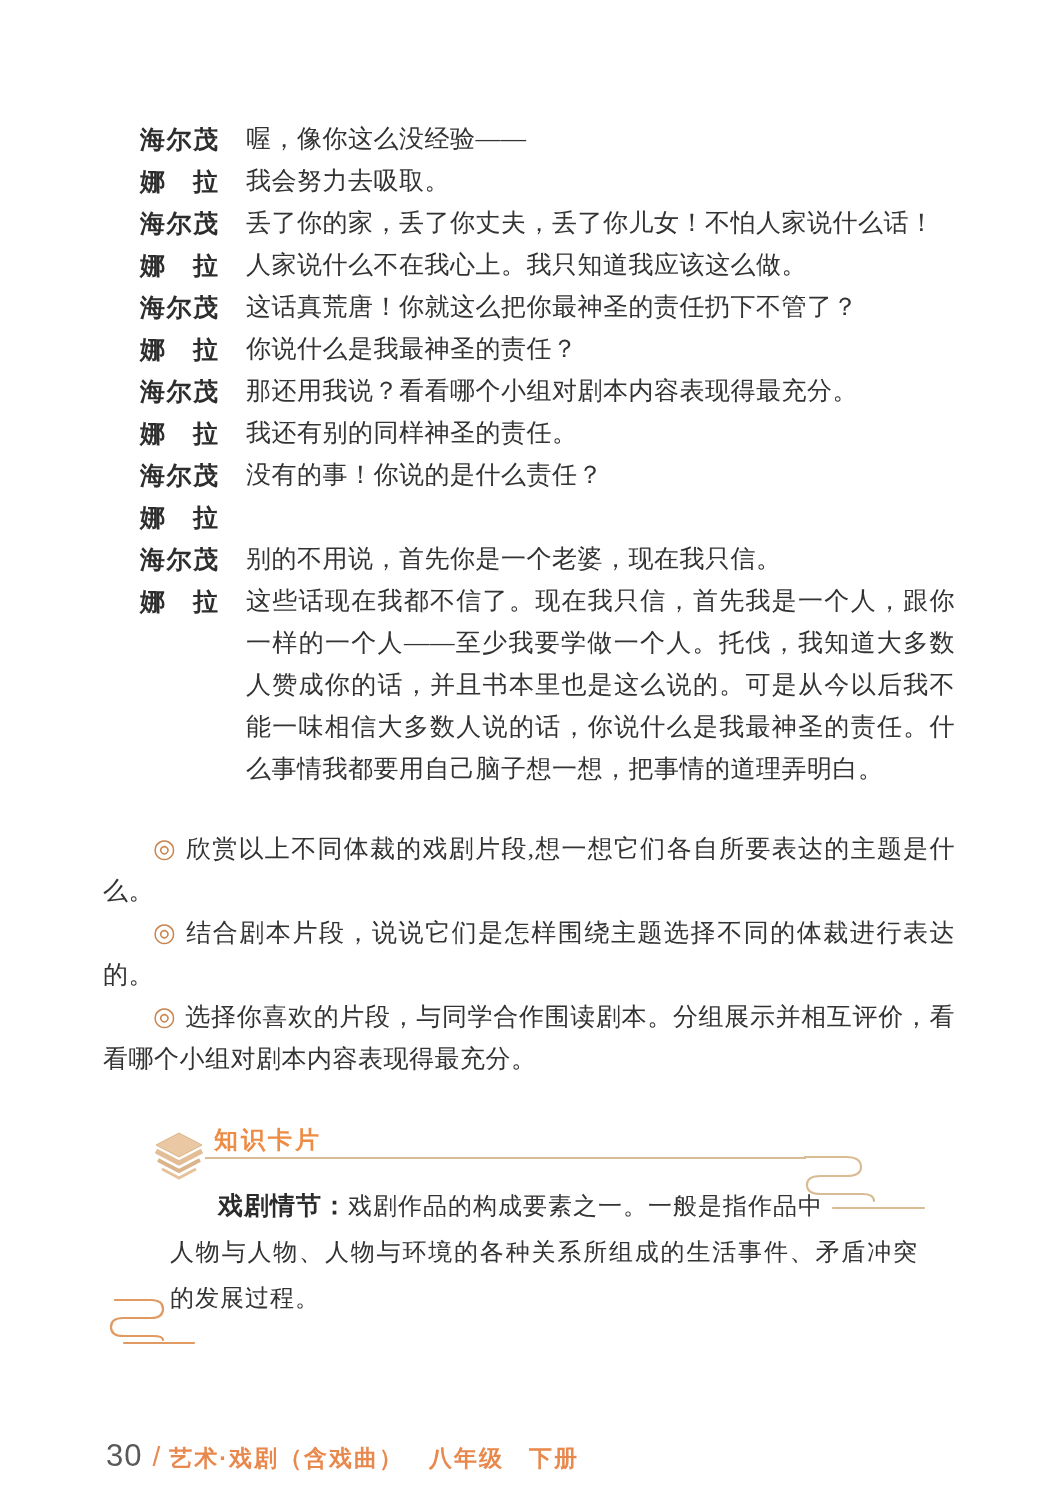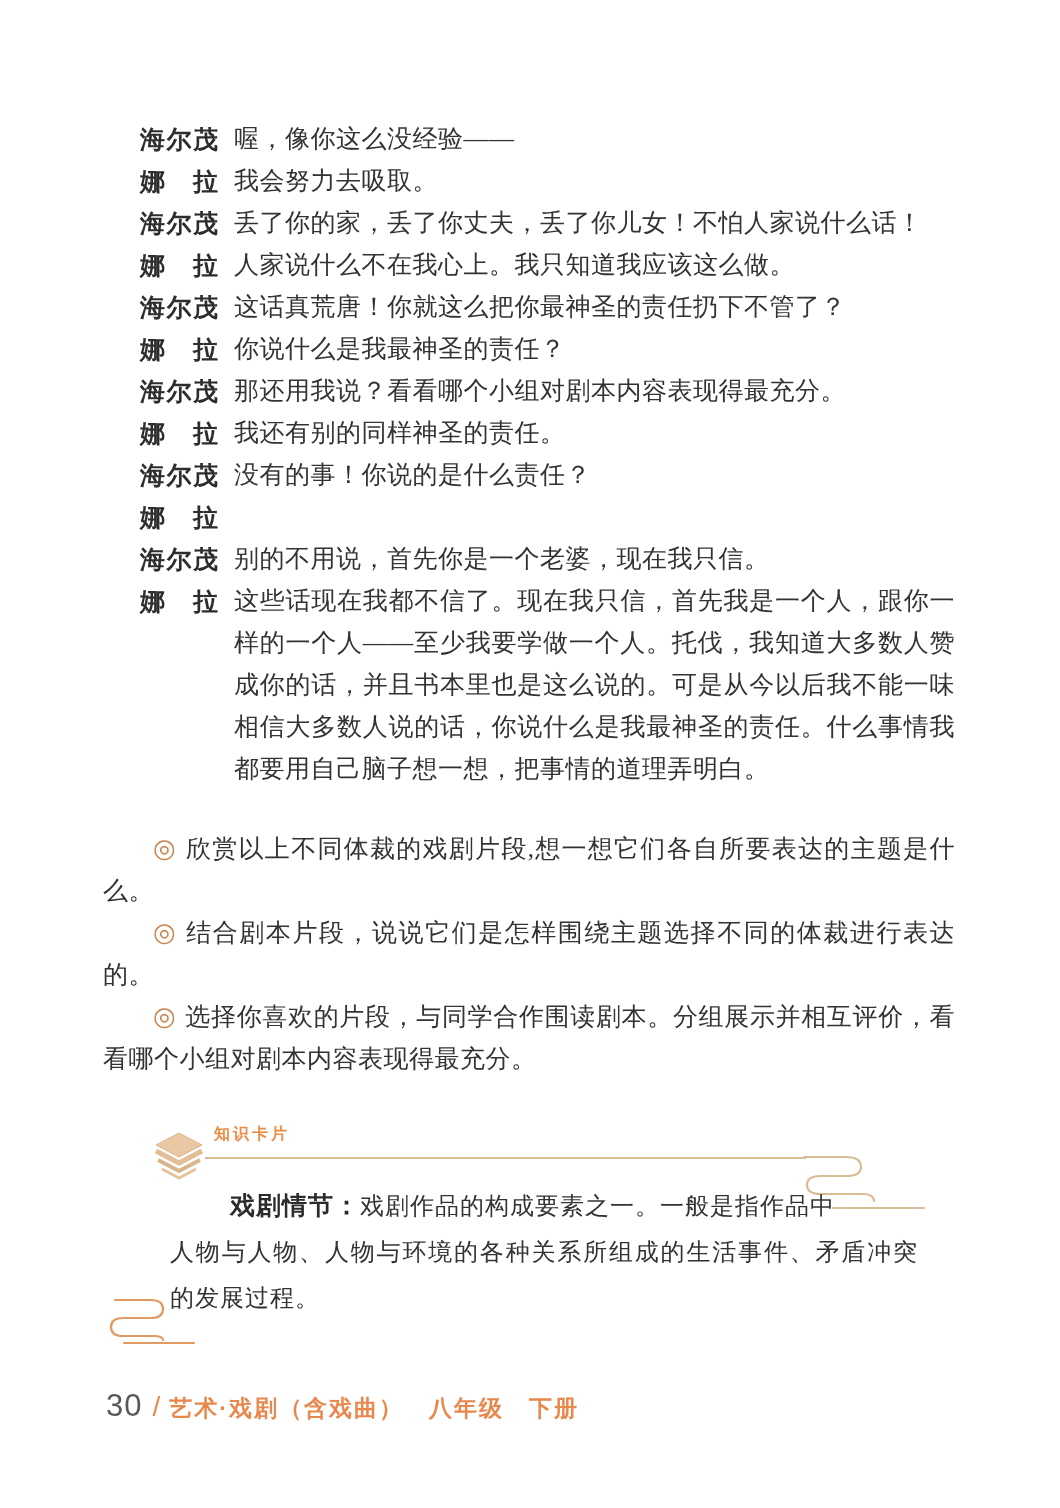--- a/index.html
+++ b/index.html
@@ -21,50 +21,50 @@
     font-family:"Liberation Serif","DejaVu Serif",serif;
     color:var(--text);
     overflow:hidden;
   }
   
   .dialogue{position:absolute;top:118px;left:140px;right:105px;}
   .dialogue-row{display:flex;font-size:25px;line-height:42px;}
   .speaker{
     font-family:"Liberation Sans","DejaVu Sans",sans-serif;
     font-weight:bold;color:var(--speaker);
-    width:78px;min-width:78px;margin-right:16px;
+    width:78px;min-width:78px;margin-right:28px;
     text-align:justify;text-align-last:justify;
   }
   .dialogue-text{flex:1;text-align:justify;letter-spacing:.5px;}
   
   .activities{position:absolute;top:828px;left:103px;right:105px;}
   .activity{font-size:25px;line-height:42px;text-align:justify;text-indent:2em;letter-spacing:.5px;}
   .activity .bullet{color:var(--bullet);margin-right:9px;font-size:26px;}
   
   .kcard-icon{position:absolute;left:150px;top:1126px;}
   .kcard-title{
     position:absolute;left:214px;top:1124px;
     font-family:"Liberation Sans","DejaVu Sans",sans-serif;
-    font-weight:bold;font-size:16px;letter-spacing:3px;
+    font-weight:bold;font-size:24px;letter-spacing:3px;
     color:var(--accent_orange);
   }
   .kcard-rule{position:absolute;left:205px;top:1157px;width:601px;height:2px;background:var(--tan);}
   .cloud-right{position:absolute;left:804px;top:1151px;}
   .cloud-left{position:absolute;left:93px;top:1294px;}
   .kcard-body{
     position:absolute;left:170px;top:1182px;width:748px;
     font-size:24px;line-height:46px;text-align:justify;text-indent:2em;
     letter-spacing:1px;
   }
   .kterm{
     font-family:"Liberation Sans","DejaVu Sans",sans-serif;
-    font-weight:bold;color:#2b2b2b;font-size:25px;letter-spacing:1px;margin-left:12px;
+    font-weight:bold;color:#2b2b2b;font-size:25px;letter-spacing:1px;
   }
   
-  .footer{position:absolute;left:106px;top:1388px;display:flex;align-items:baseline;}
+  .footer{position:absolute;left:106px;top:1438px;display:flex;align-items:baseline;}
   .page-number{
     font-family:"Liberation Sans","DejaVu Sans",sans-serif;
     font-size:31px;color:var(--page_gray);letter-spacing:1px;
   }
   .footer-sep{color:var(--footer_orange);font-size:28px;margin:0 9px 0 10px;font-family:"Liberation Sans",sans-serif;}
   .book-title{
     font-family:"Liberation Sans","DejaVu Sans",sans-serif;
     font-weight:bold;font-size:23px;color:var(--footer_orange);letter-spacing:2px;
   }
   svg{display:block;}

